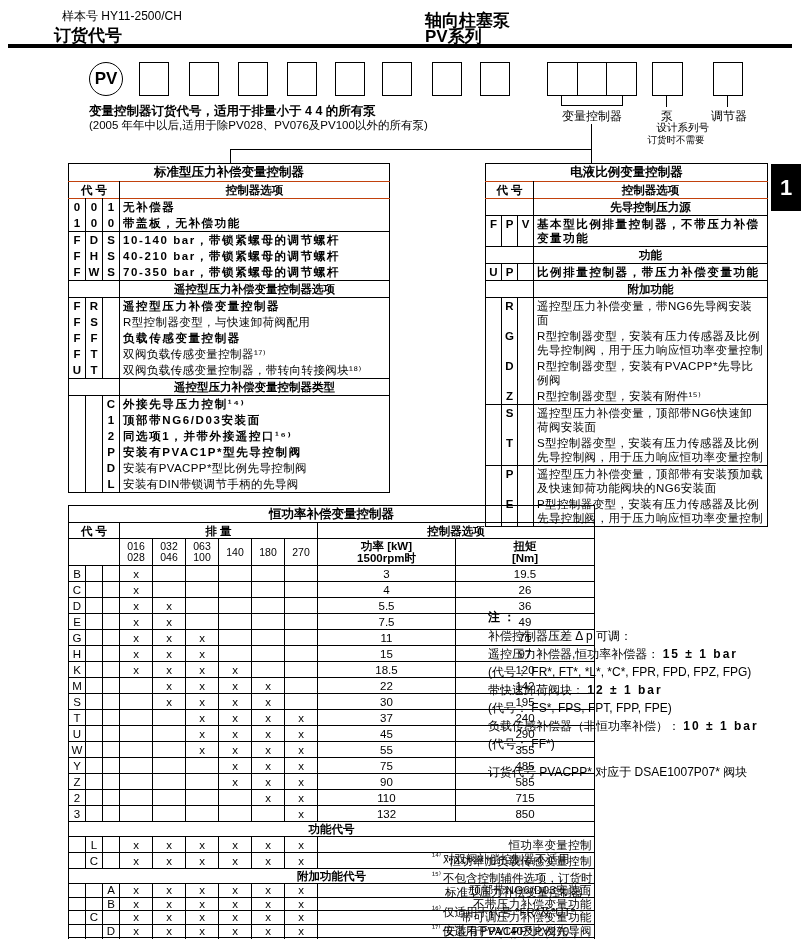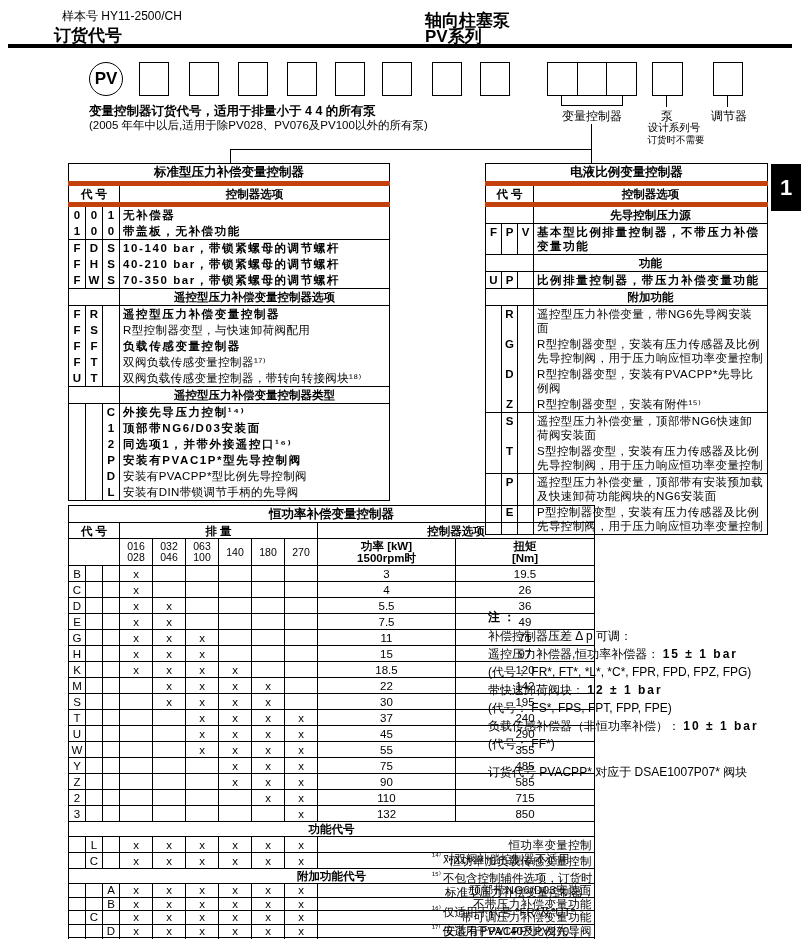--- a/index.html
+++ b/index.html
@@ -17,21 +17,21 @@
   .lbl{position:absolute;font-size:12px;text-align:center;white-space:nowrap;}
   .lbl-sm{font-size:10.5px;}
   .lbl-xs{font-size:9.5px;}
   .codedesc-b{position:absolute;font-size:12.5px;font-weight:bold;white-space:nowrap;}
   .codedesc{position:absolute;font-size:11.5px;white-space:nowrap;}
   
   .tab1{position:absolute;background:#000;color:#fff;font-weight:bold;font-size:22px;
         display:flex;align-items:center;justify-content:center;}
   
   table.gt{border-collapse:collapse;width:100%;border:1.6px solid #000;table-layout:fixed;}
-  table.gt thead tr{border-bottom:5px solid #c2410c;}
+  table.gt thead tr{border-bottom:1px solid #c2410c;}
   table.gt tbody{border-top:1px solid #000;}
   table.gt td{font-size:11.5px;padding:1px 3px;vertical-align:top;line-height:14px;overflow:hidden;}
   table.gt .ttl{font-size:12.5px;font-weight:bold;text-align:center;height:15px;}
   table.gt .chead{font-weight:bold;text-align:center;}
   table.gt td.ccell{text-align:center;font-weight:bold;border-left:1px solid #000;padding:1px 0;}
   table.gt td.ccell:first-child{border-left:none;}
   table.gt td.dcell{border-left:1px solid #000;letter-spacing:0.4px;}
   table.gt td.dcell.b{font-weight:bold;letter-spacing:1.6px;}
   table.gt td.subhdr{border-left:1px solid #000;text-align:center;font-weight:bold;}
   
@@ -87,21 +87,21 @@
   <div class="line" style="left:622px;top:96px;width:1.4px;height:10px;"></div>
   <div class="line" style="left:561px;top:105px;width:62px;height:1.4px;"></div>
   <div class="line" style="left:666px;top:96px;width:1.4px;height:11px;"></div>
   <div class="line" style="left:727px;top:96px;width:1.4px;height:11px;"></div>
   <div class="line" style="left:591px;top:124px;width:1.4px;height:39px;"></div>
   <div class="line" style="left:230px;top:149px;width:362px;height:1.4px;"></div>
   <div class="line" style="left:230px;top:149px;width:1.4px;height:14px;"></div>
 
   <div class="lbl" style="left:550px;top:108px;width:84px;">变量控制器</div>
   <div class="lbl" style="left:650px;top:108px;width:34px;">泵</div>
-  <div class="lbl lbl-sm" style="left:639px;top:121px;width:70px;">设计系列号</div>
+  <div class="lbl lbl-sm" style="left:639px;top:121px;width:70px;text-align:right;">设计系列号</div>
   <div class="lbl lbl-xs" style="left:641px;top:134px;width:70px;">订货时不需要</div>
   <div class="lbl" style="left:701px;top:108px;width:56px;">调节器</div>
 
   <div class="codedesc-b" style="left:89px;top:103px;">变量控制器订货代号，适用于排量小于 4 4 的所有泵</div>
   <div class="codedesc" style="left:89px;top:118px;">(2005 年年中以后,适用于除PV028、PV076及PV100以外的所有泵)</div>
 
   <div class="tab1" style="left:771px;top:164px;width:30px;height:47px;">1</div>
 
   <div class="abs" style="left:68px;top:163px;width:322px;">
     <table class="gt" id="std-table">

